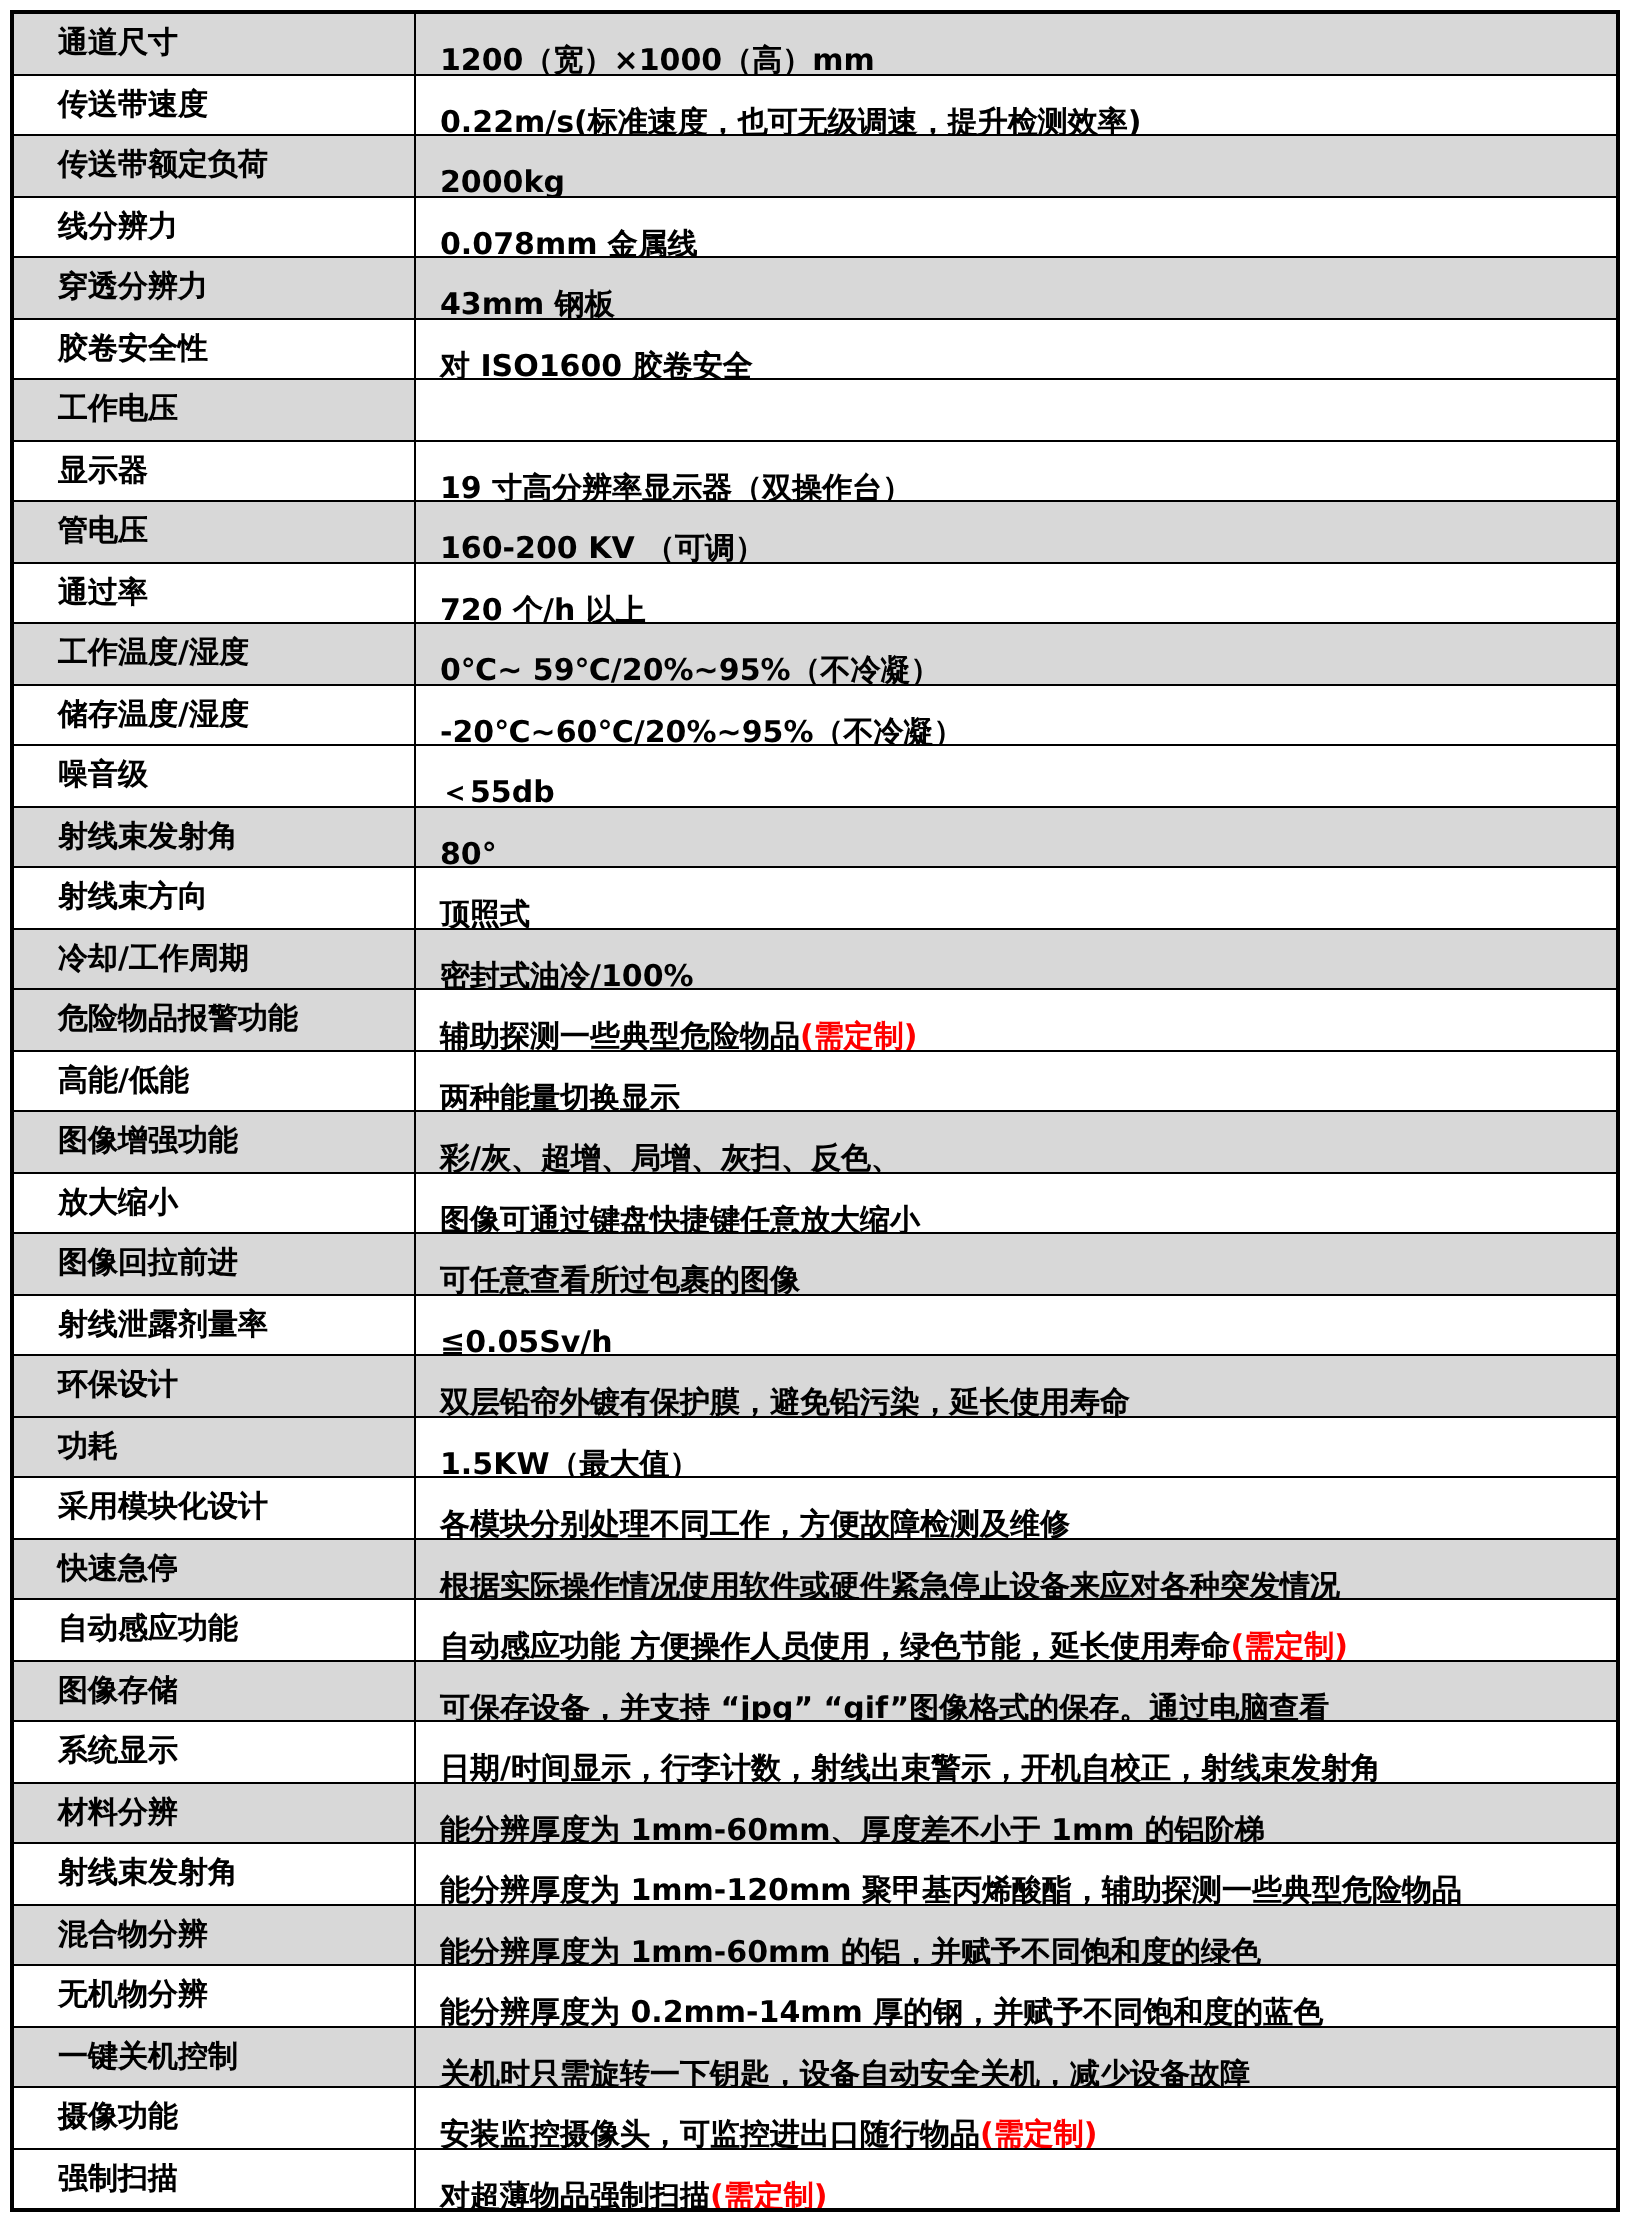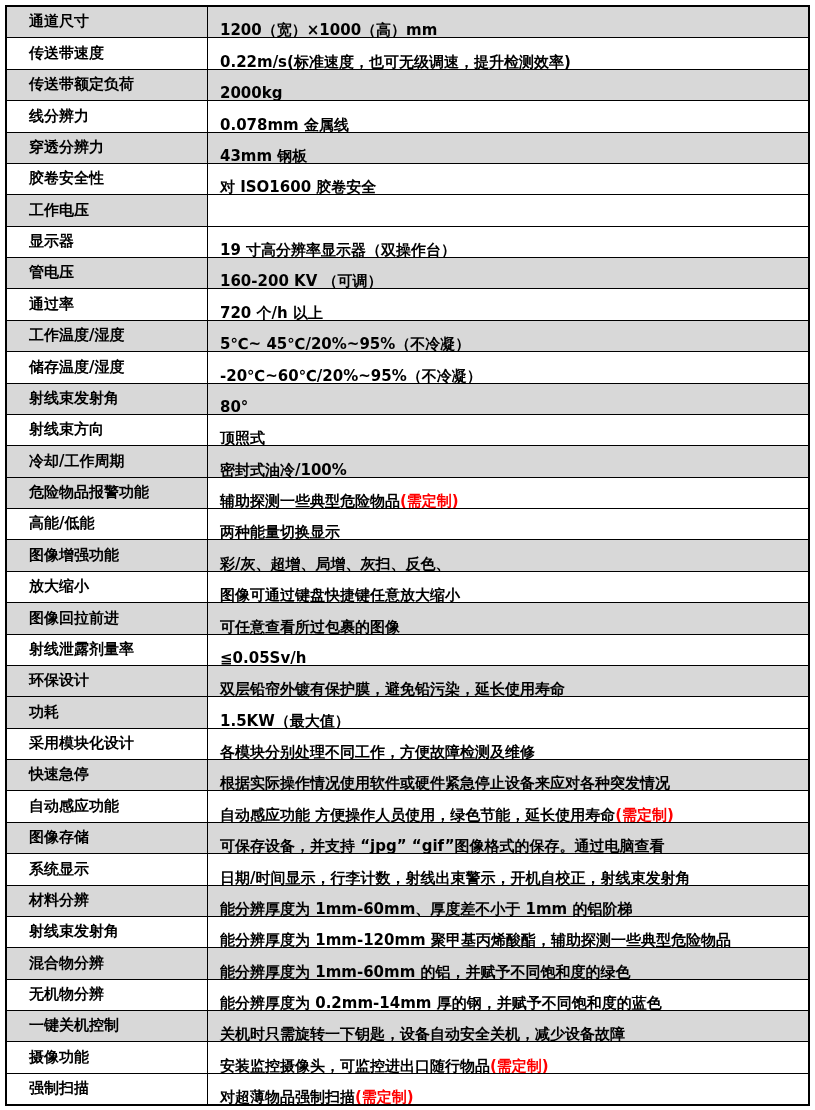--- a/index.html
+++ b/index.html
@@ -137,29 +137,37 @@
     </div>
     <div class="cell value-cell">
       <span><span>720 个/h 以上</span></span>
     </div>
   </div>
     <div class="spec-row">
     <div class="cell label-cell shaded">
       <span>工作温度/湿度</span>
     </div>
     <div class="cell value-cell shaded">
-      <span><span>5℃~ 45℃/20%~95%（不冷凝）</span></span>
+      <span><span>0℃~ 59℃/20%~95%（不冷凝）</span></span>
     </div>
   </div>
     <div class="spec-row">
     <div class="cell label-cell">
       <span>储存温度/湿度</span>
     </div>
     <div class="cell value-cell">
       <span><span>-20℃~60℃/20%~95%（不冷凝）</span></span>
+    </div>
+  </div>
+    <div class="spec-row">
+    <div class="cell label-cell">
+      <span>噪音级</span>
+    </div>
+    <div class="cell value-cell">
+      <span><span>＜55db</span></span>
     </div>
   </div>
     <div class="spec-row">
     <div class="cell label-cell shaded">
       <span>射线束发射角</span>
     </div>
     <div class="cell value-cell shaded">
       <span><span>80°</span></span>
     </div>
   </div>

